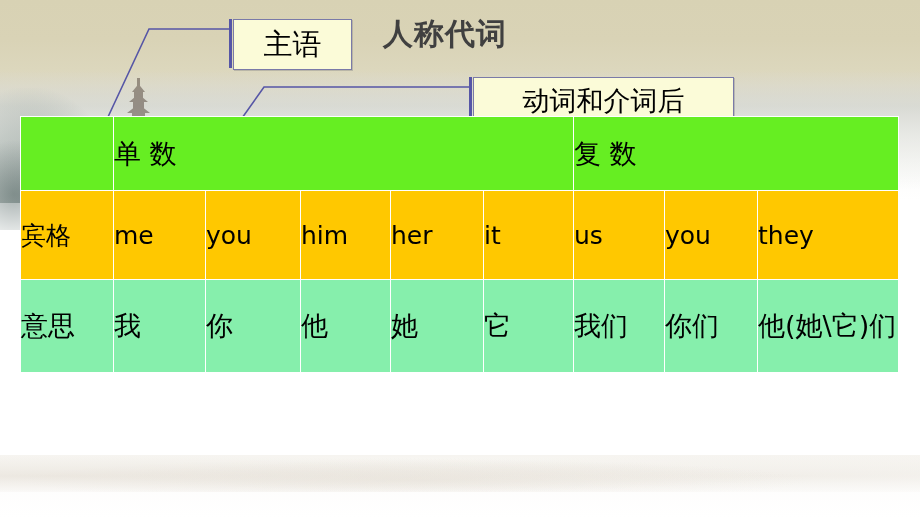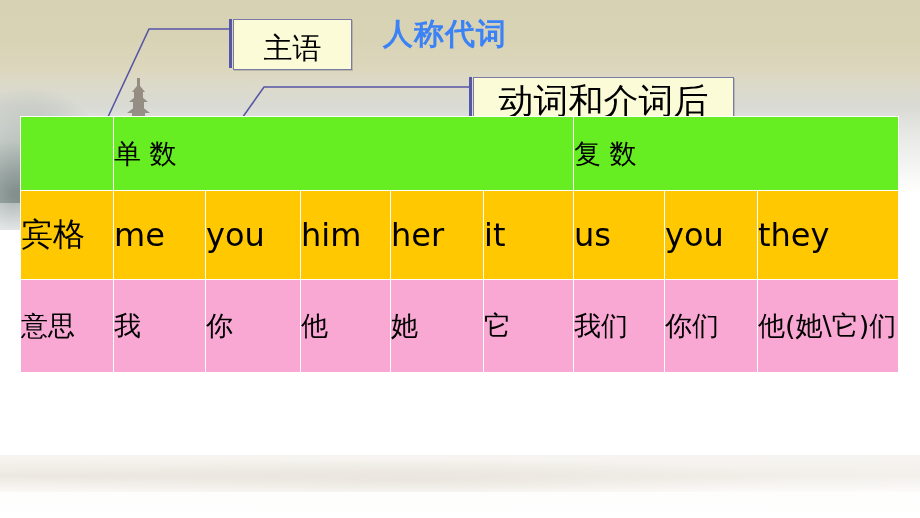--- a/index.html
+++ b/index.html
@@ -40,34 +40,34 @@
     position:absolute;left:0;top:452px;width:920px;height:40px;
     background:
       radial-gradient(ellipse at 5% 60%, rgba(223,216,205,.55) 0%, rgba(255,255,255,0) 60%),
       radial-gradient(ellipse at 45% 70%, rgba(228,222,212,.45) 0%, rgba(255,255,255,0) 55%),
       radial-gradient(ellipse at 85% 60%, rgba(226,220,210,.4) 0%, rgba(255,255,255,0) 60%);
   }
 
   
   #title{
     position:absolute;left:383px;top:14px;
-    font-size:30px;font-weight:bold;color:#3b82f6;
+    font-size:30px;font-weight:bold;color:#404040;
     letter-spacing:1px;white-space:nowrap;
     font-family:"DejaVu Sans","Liberation Sans",sans-serif;
   }
 
   
   .callout{
     position:absolute;background:#fbfbd8;border:1px solid #7a7aa8;
     display:flex;align-items:center;justify-content:center;
     color:#000;font-family:"DejaVu Sans","Liberation Sans",sans-serif;
     box-shadow:1px 1px 0 rgba(120,120,130,.35);
   }
-  #callout-subject{left:233px;top:19px;width:117px;height:49px;font-size:29px;align-items:flex-end;}
-  #callout-object{left:473px;top:77px;width:259px;height:46px;font-size:35px;}
+  #callout-subject{left:233px;top:19px;width:117px;height:49px;font-size:29px;}
+  #callout-object{left:473px;top:77px;width:259px;height:46px;font-size:27px;}
   .callout-edge{
     position:absolute;width:3px;background:#5656a6;
   }
   #callout-subject-edge{left:229px;top:19px;height:49px;}
   #callout-object-edge{left:469px;top:77px;height:46px;}
 
   
   #connectors{position:absolute;left:0;top:0;width:920px;height:518px;}
 
   
@@ -77,22 +77,22 @@
   }
   #table td{
     border:1px solid #ffffff;
     text-align:left;vertical-align:middle;
     color:#000;padding:0;
     font-family:"DejaVu Sans","Liberation Sans",sans-serif;
   }
   .hdr{background:#66ee22;height:73px;font-size:27px;font-weight:normal;}
   .hdr-label{background:#66ee22;}
   .r-sub td{background:#f78ff7;height:88px;font-size:25px;}
-  .r-obj td{background:#ffc800;height:88px;font-size:32px;}
-  .r-mean td{background:#f9a8d4;height:92px;font-size:27px;}
+  .r-obj td{background:#ffc800;height:88px;font-size:25px;}
+  .r-mean td{background:#86efac;height:92px;font-size:27px;}
   .rowlabel{font-size:27px;font-weight:normal;}
   .r-mean .rowlabel{font-size:27px;}
   .cn{font-family:"DejaVu Sans","Liberation Sans",sans-serif;}
   .wrapcell{font-size:25px;line-height:1.05;margin-left:47px;}
 </style>
 </head>
 <body>
 
 <div id="bg"></div>
 <div id="bg-haze"></div>

